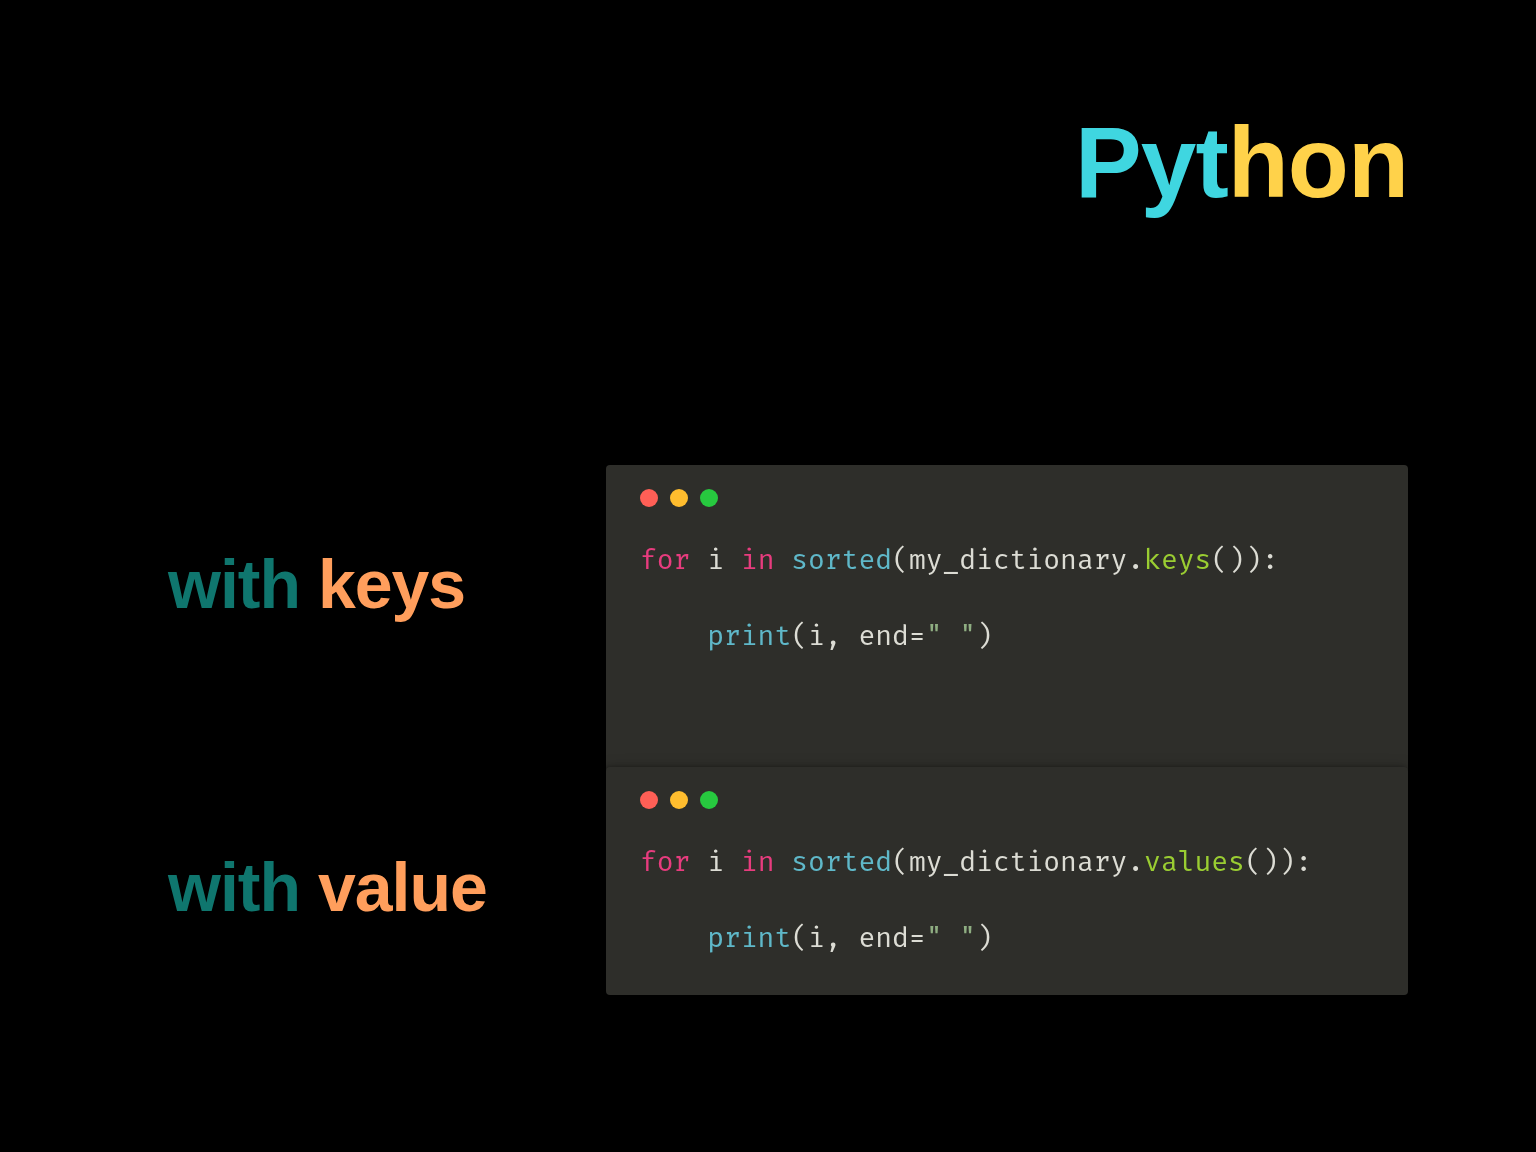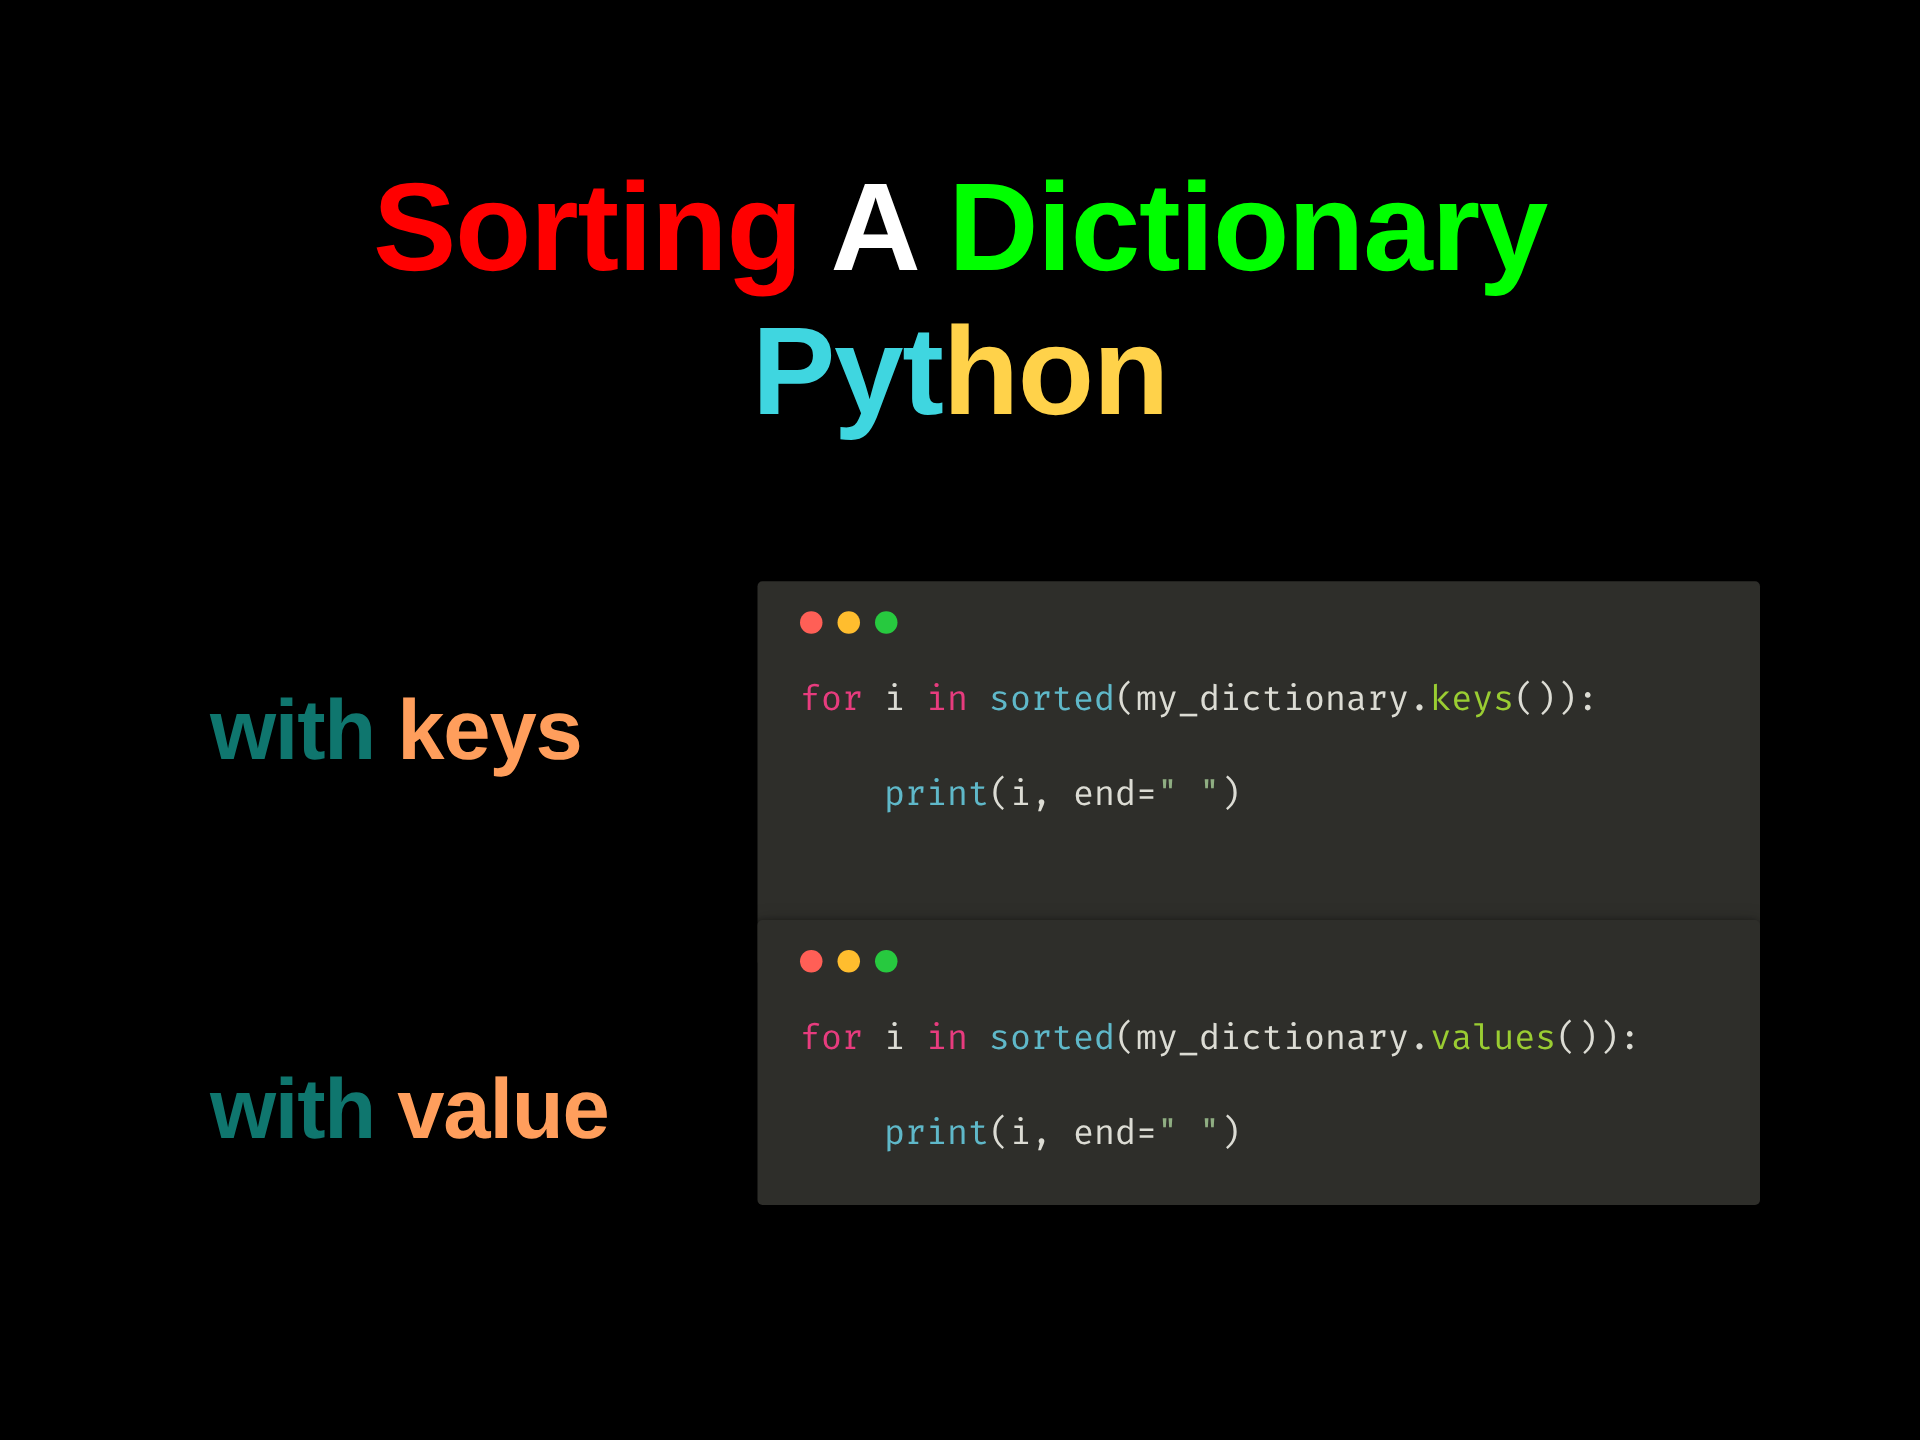--- a/index.html
+++ b/index.html
@@ -16,21 +16,21 @@
   }
 
   
   .title {
     text-align: center;
     font-weight: 900;
     line-height: 1.05;
     letter-spacing: -1px;
   }
   .title .line1 { font-size: 100px; margin-top: 30px; }
-  .title .line2 { font-size: 100px; margin-top: 10px; }
+  .title .line2 { font-size: 100px; margin-top: 10px; text-align: right; }
 
   .w-sorting    { color: #ff0000; }
   .w-a          { color: #ffffff; }
   .w-dictionary { color: #00ff00; }
   .w-pyt        { color: #3fd6e0; }
   .w-hon        { color: #ffd24a; }
 
   
   .label {
     position: absolute;
@@ -49,21 +49,21 @@
   .card {
     position: absolute;
     left: 478px;
     width: 802px;
     background: #2e2e2a;
     border-radius: 4px;
     box-shadow: 0 4px 16px rgba(0,0,0,.4), -2px 0 4px rgba(0,0,0,.3);
     overflow: hidden;
   }
   .card-1 { top: 365px; height: 308px; }
-  .card-2 { top: 636px; height: 228px; }
+  .card-2 { top: 667px; height: 228px; }
 
   .dots { display: flex; gap: 12px; padding: 24px 28px 0 34px; }
   .dot  { width: 18px; height: 18px; border-radius: 50%; }
   .dot-r { background: #ff5f56; }
   .dot-y { background: #ffbd2e; }
   .dot-g { background: #27c93f; }
 
   .code {
     padding: 34px 34px 0 34px;
     font-family: "Fira Mono", Consolas, Menlo, monospace;
@@ -77,25 +77,20 @@
   .tok-meth  { color: #9acd32; }  
   .tok-str   { color: #8fae82; }  
   .tok-punc  { color: #dcdcd4; }
 </style>
 </head>
 <body>
 
 <div class="canvas">
 
   <div class="title">
-    <div class="line1">
-      <span class="w-sorting">Sorting</span>
-      <span class="w-a">A</span>
-      <span class="w-dictionary">Dictionary</span>
-    </div>
     <div class="line2">
       <span class="w-pyt">Pyt</span><span class="w-hon">hon</span>
     </div>
   </div>
 
   <div class="label label-keys">
     <span class="with">with</span>
     <span class="word">keys</span>
   </div>
 

